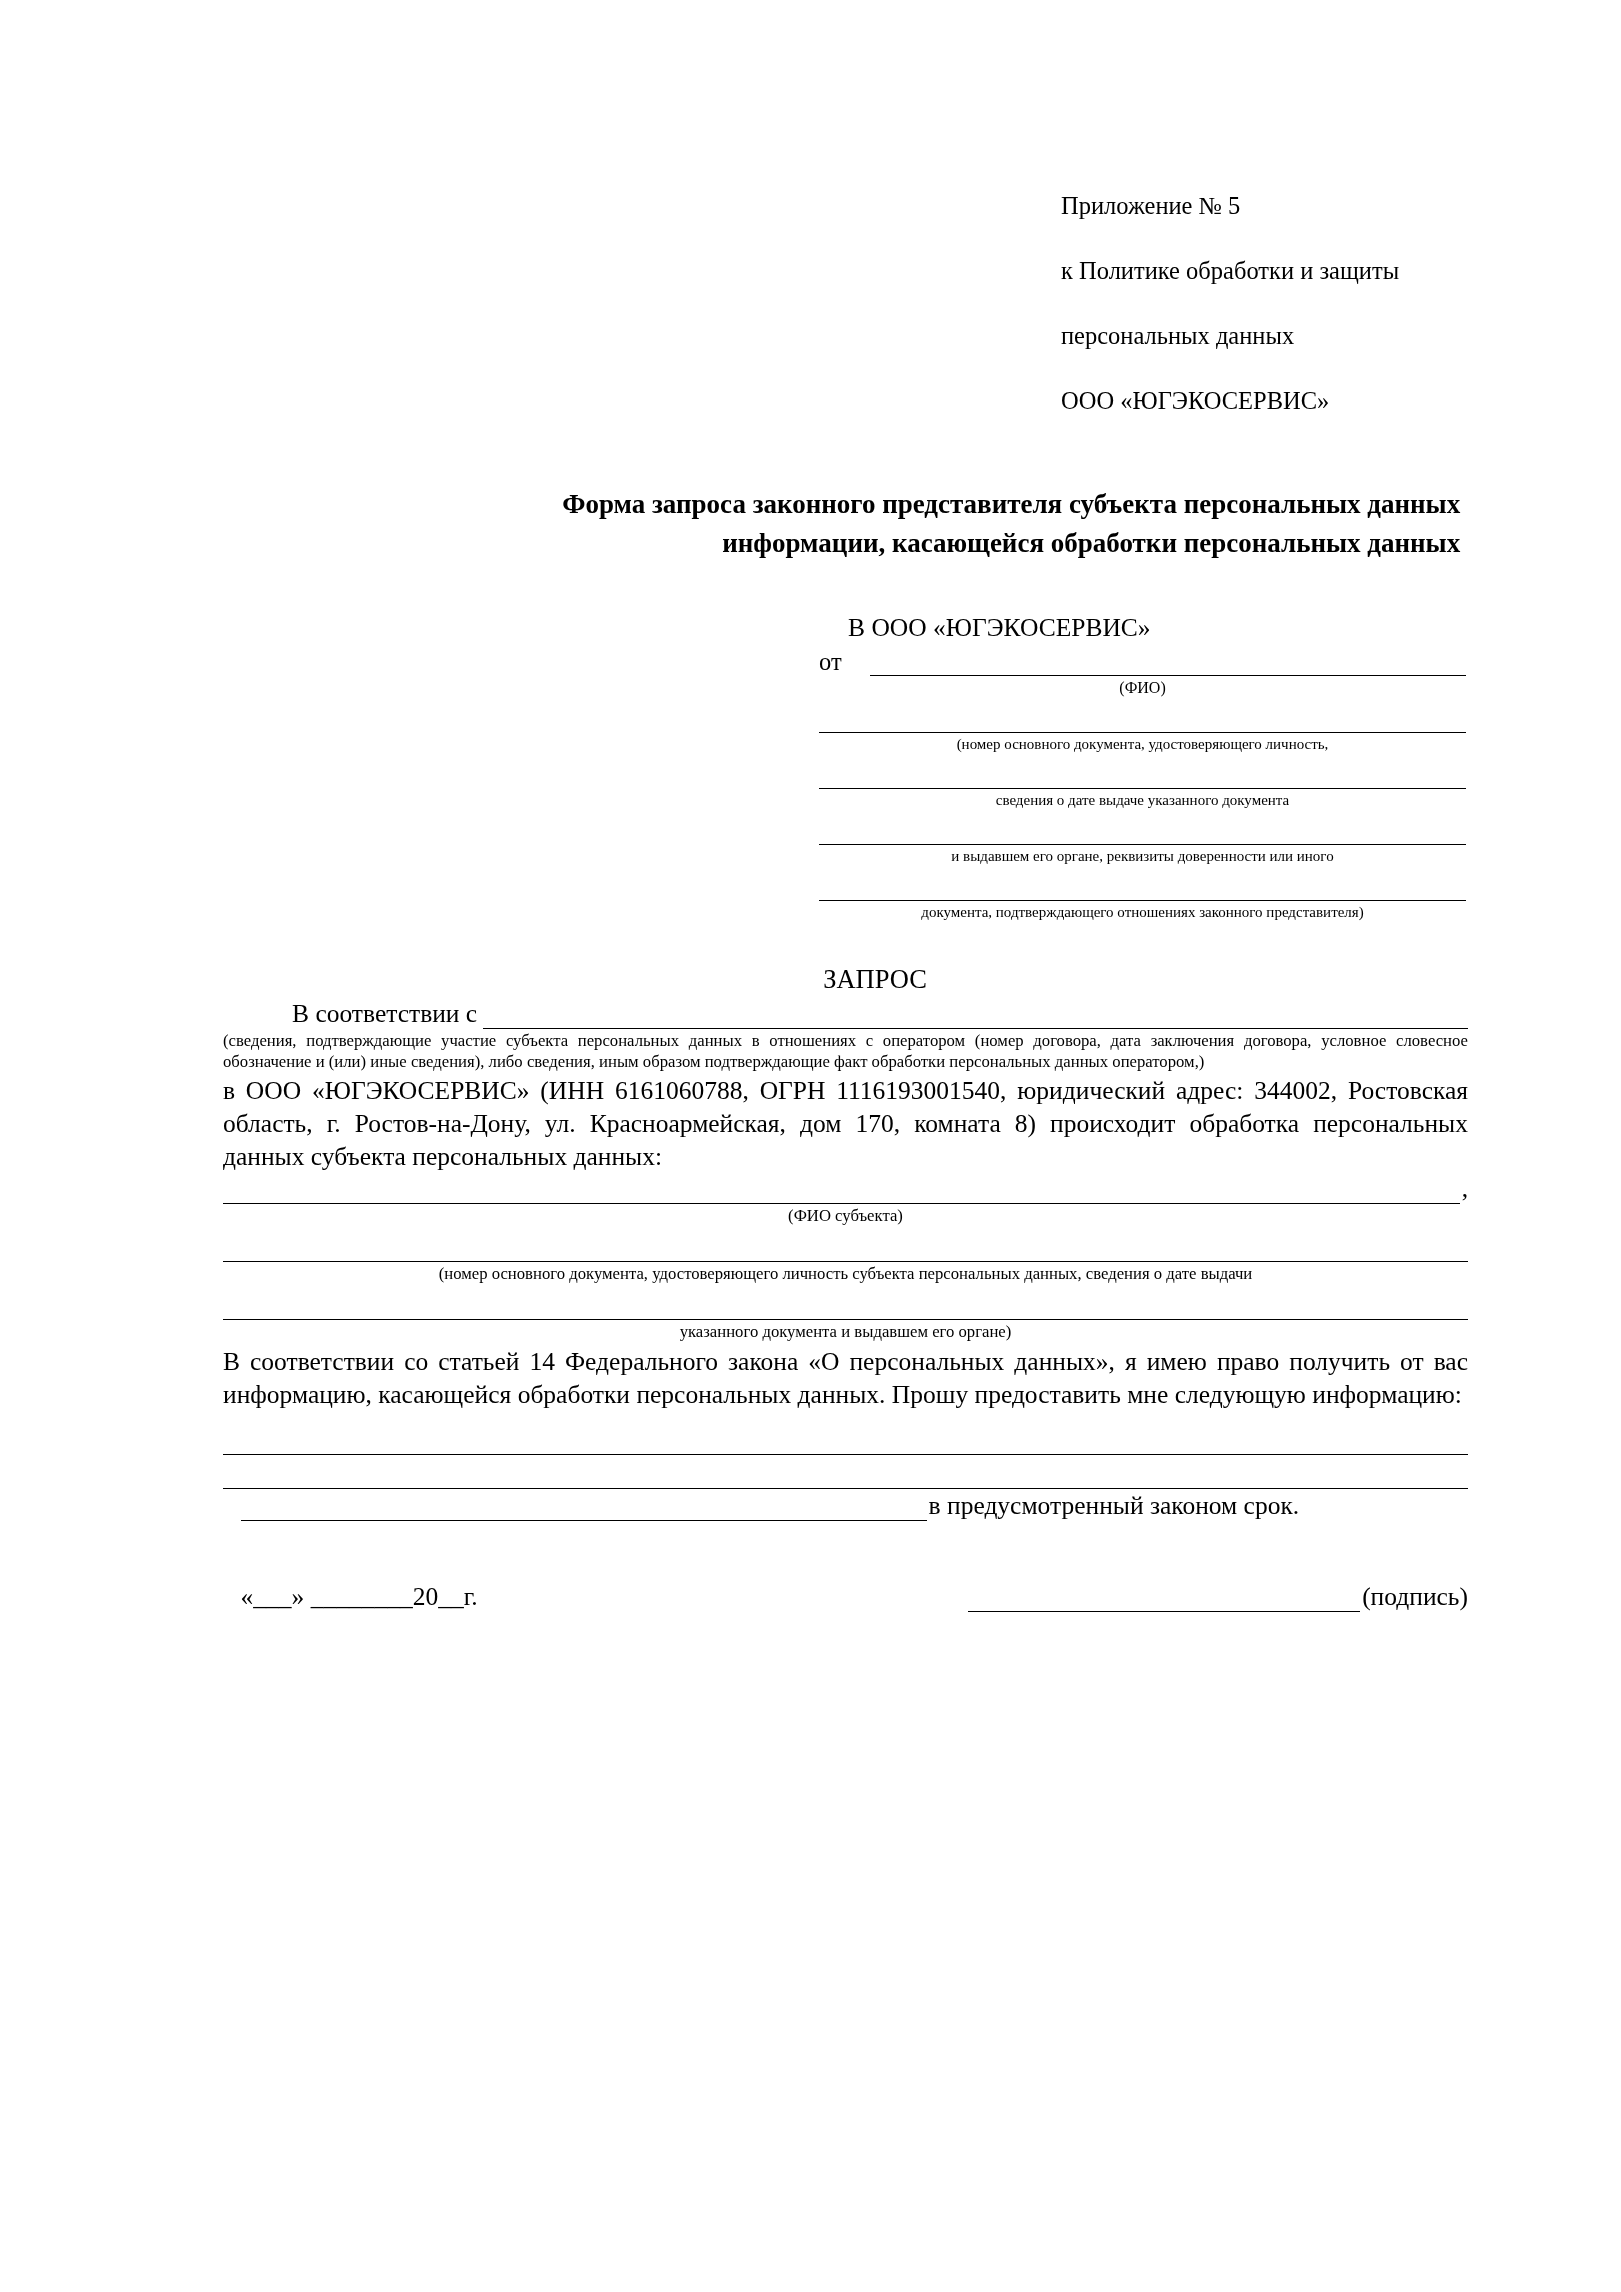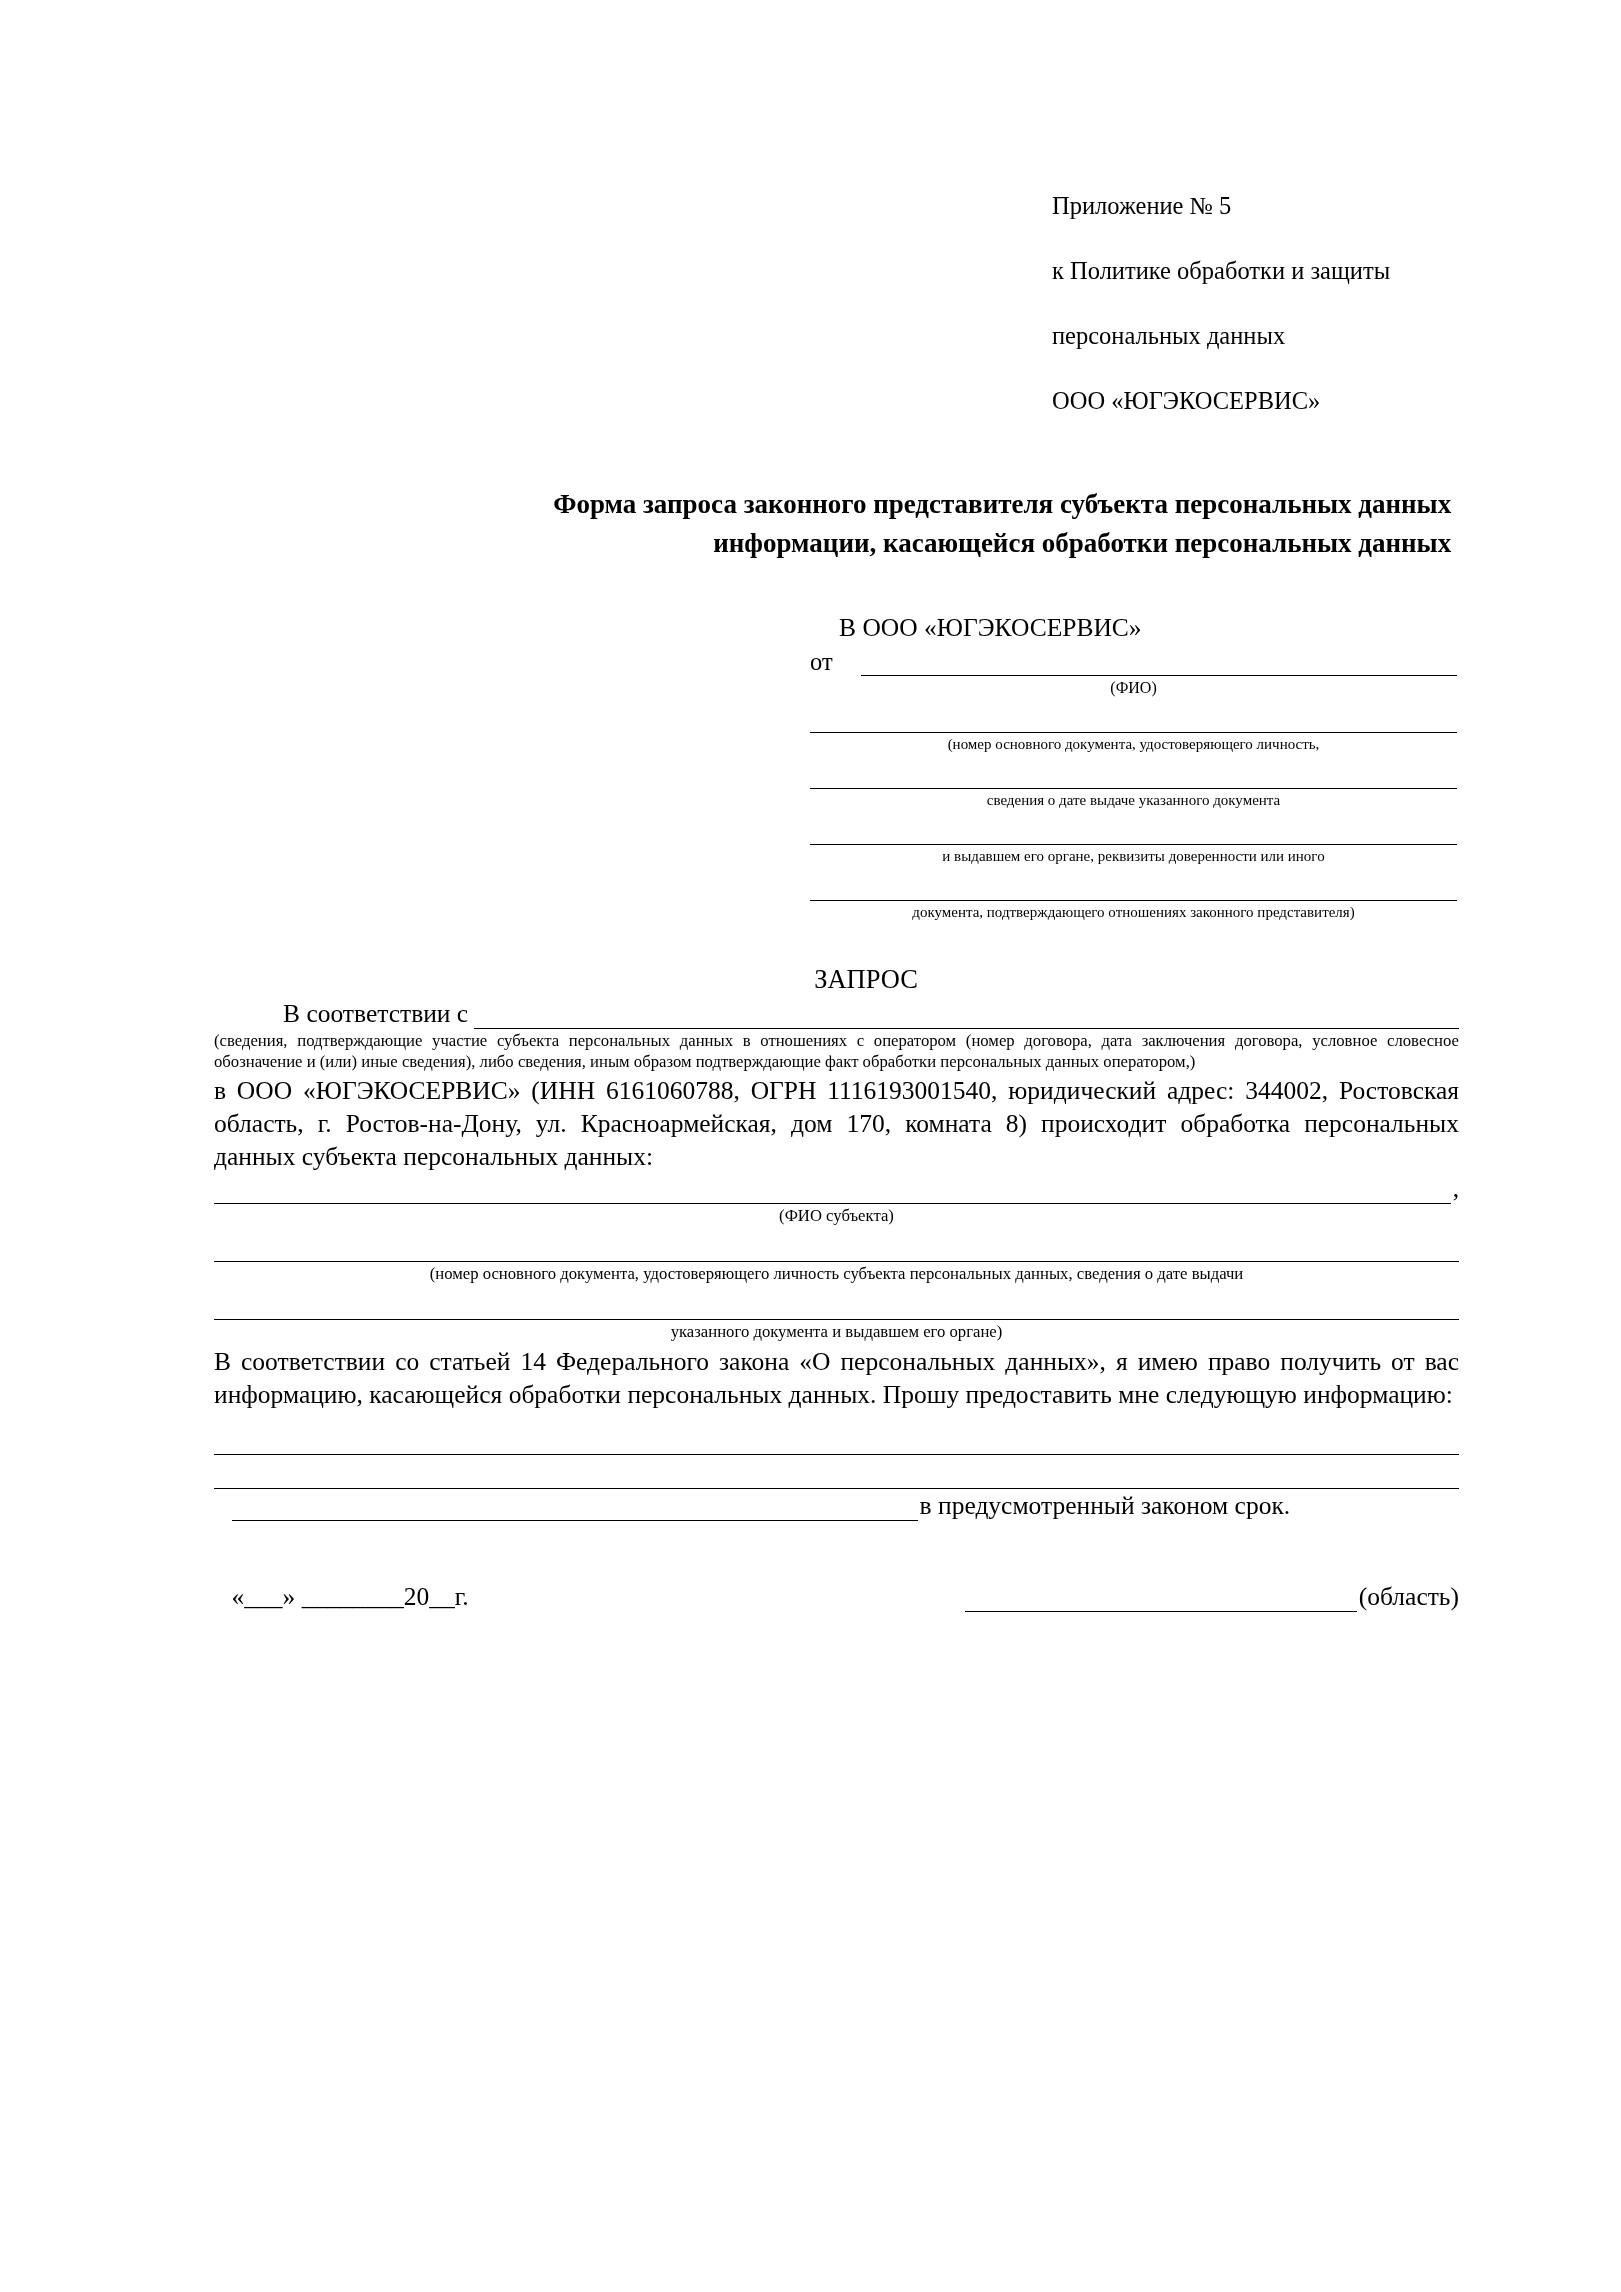--- a/index.html
+++ b/index.html
@@ -16,21 +16,21 @@
   }
   .page {
     position: relative;
     width: 1621px;
     height: 2293px;
     box-sizing: border-box;
     padding: 0;
   }
   .content {
     position: absolute;
-    left: 214px;
+    left: 223px;
     top: 157px;
     width: 1245px;
   }
 
   
   .header-block {
     margin-left: 838px;
     font-size: 24.5px;
     line-height: 1.33;
     white-space: pre-line;
@@ -239,18 +239,18 @@
 
     <div class="addr-row">
       <span class="blank"></span>
       <span class="tail">в предусмотренный законом срок.</span>
     </div>
 
     <div class="sign-row">
       <span class="date">«___» ________20__г.</span>
       <span class="spacer"></span>
       <span class="sigline"></span>
-      <span class="sigtext">(область)</span>
+      <span class="sigtext">(подпись)</span>
     </div>
 
   </div>
 </div>
 
 
 </body></html>

